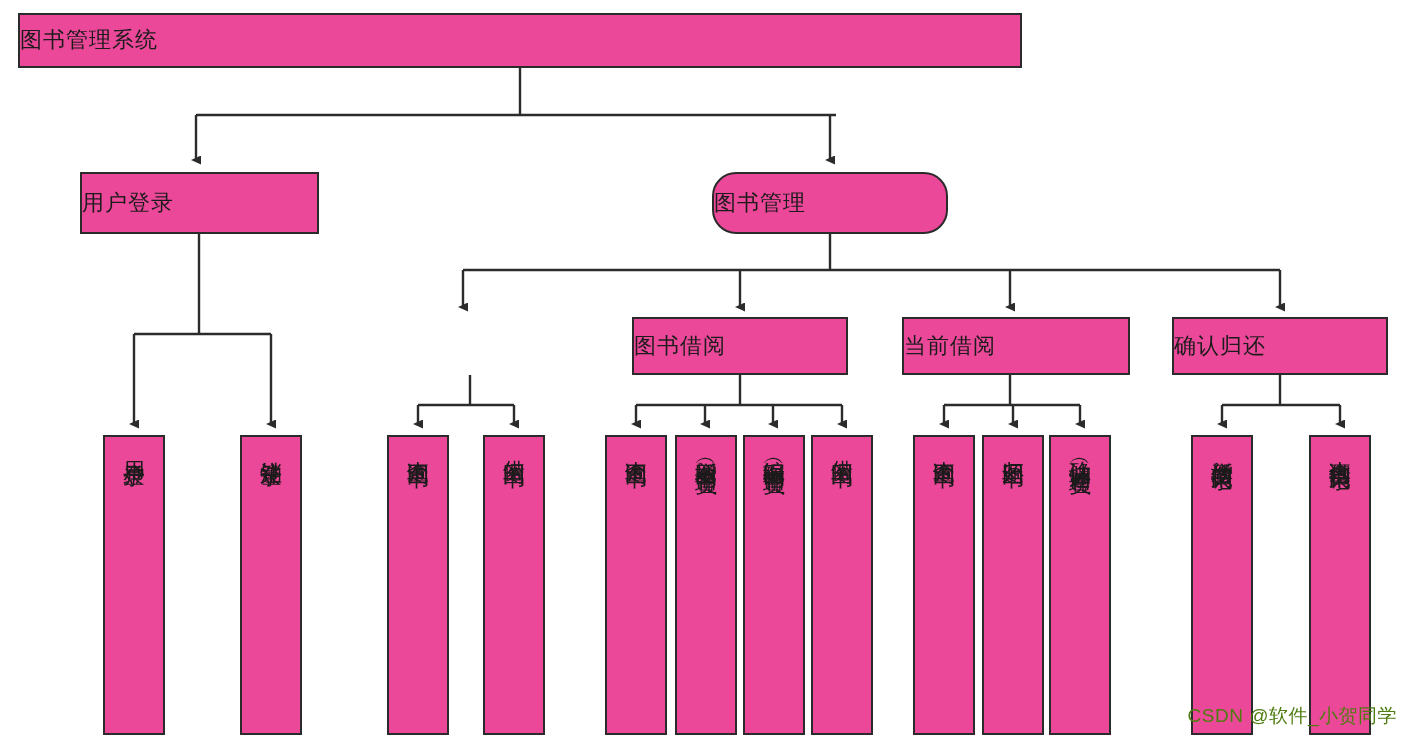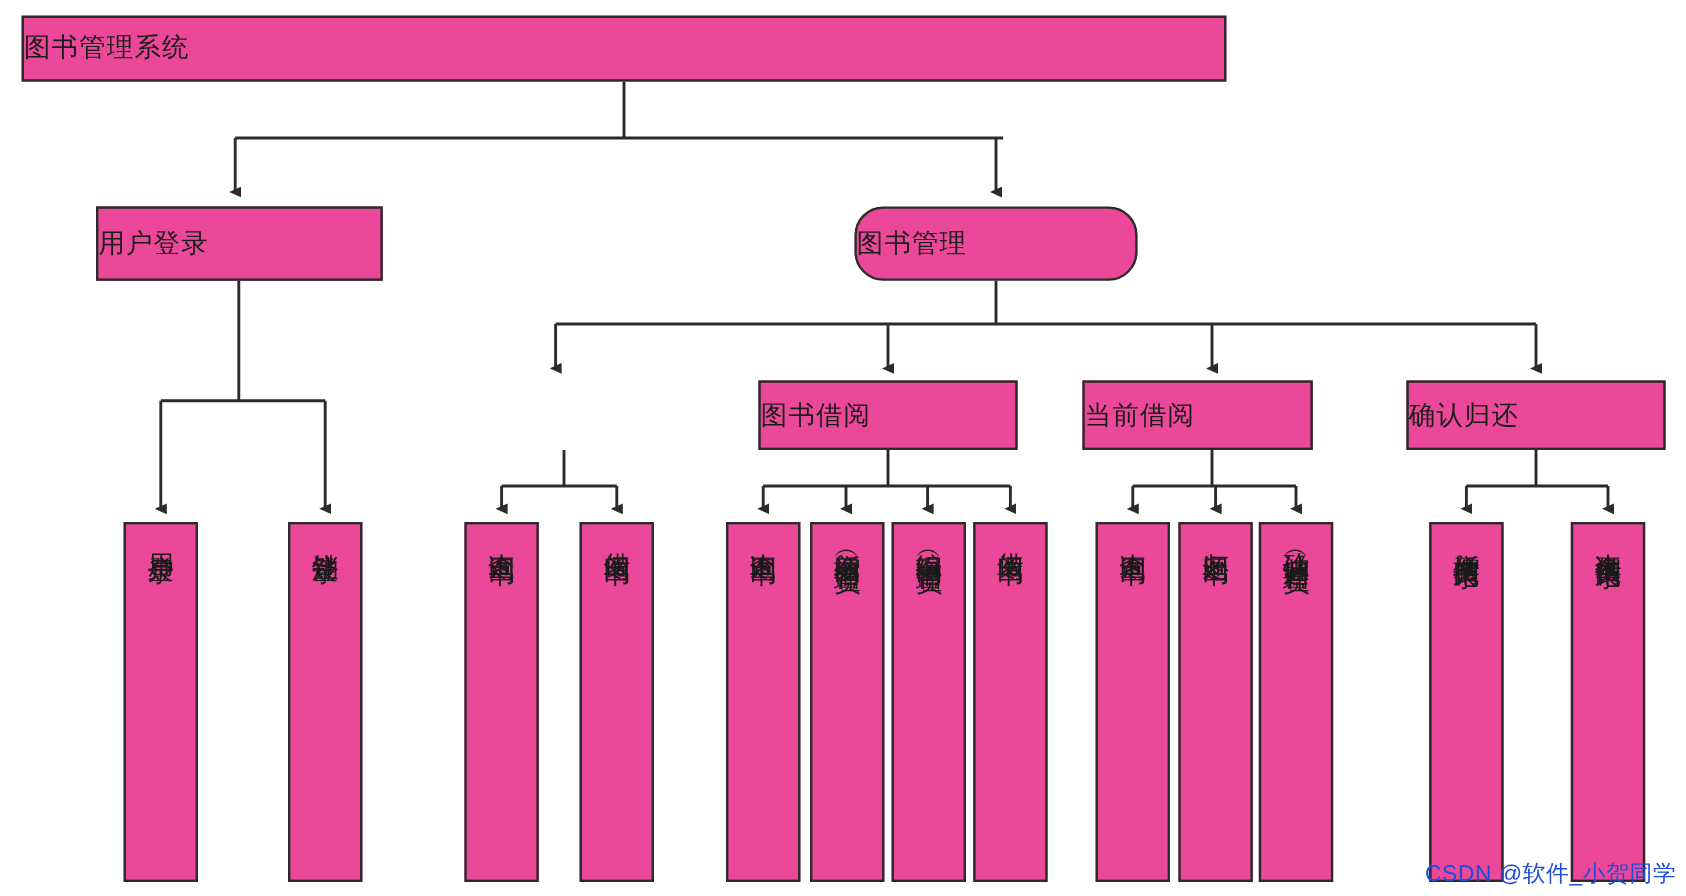--- a/index.html
+++ b/index.html
@@ -54,23 +54,23 @@
     white-space: nowrap;
   }
   .node.vert .label {
     writing-mode: vertical-rl;
     text-orientation: upright;
     display: block;
   }
   .watermark {
     position: absolute;
     right: 8px;
-    bottom: 6px;
+    bottom: 18px;
     font-size: 19px;
-    color: #1d4ed8;
+    color: #4d7c0f;
     letter-spacing: 0.5px;
     z-index: 3;
     user-select: none;
   }
 </style>
 </head>
 <body>
 
 <div id="diagram-root">
 
@@ -131,21 +131,21 @@
   <div class="node horiz" style="left:80px; top:172px; width:239px; height:62px;">
     <span class="label">用户登录</span>
   </div>
   <div class="node horiz" style="left:712px; top:172px; width:236px; height:62px;border-radius:24px;">
     <span class="label">图书管理</span>
   </div>
 
   <div class="node horiz" style="left:632px; top:317px; width:216px; height:58px;">
     <span class="label">图书借阅</span>
   </div>
-  <div class="node horiz" style="left:902px; top:317px; width:192px; height:58px;">
+  <div class="node horiz" style="left:902px; top:317px; width:228px; height:58px;">
     <span class="label">当前借阅</span>
   </div>
   <div class="node horiz" style="left:1172px; top:317px; width:216px; height:58px;">
     <span class="label">确认归还</span>
   </div>
 
   <div class="node vert" style="left:103px; top:435px; width:62px; height:300px;">
     <span class="label">用户登录</span>
   </div>
   <div class="node vert" style="left:240px; top:435px; width:62px; height:300px;">

